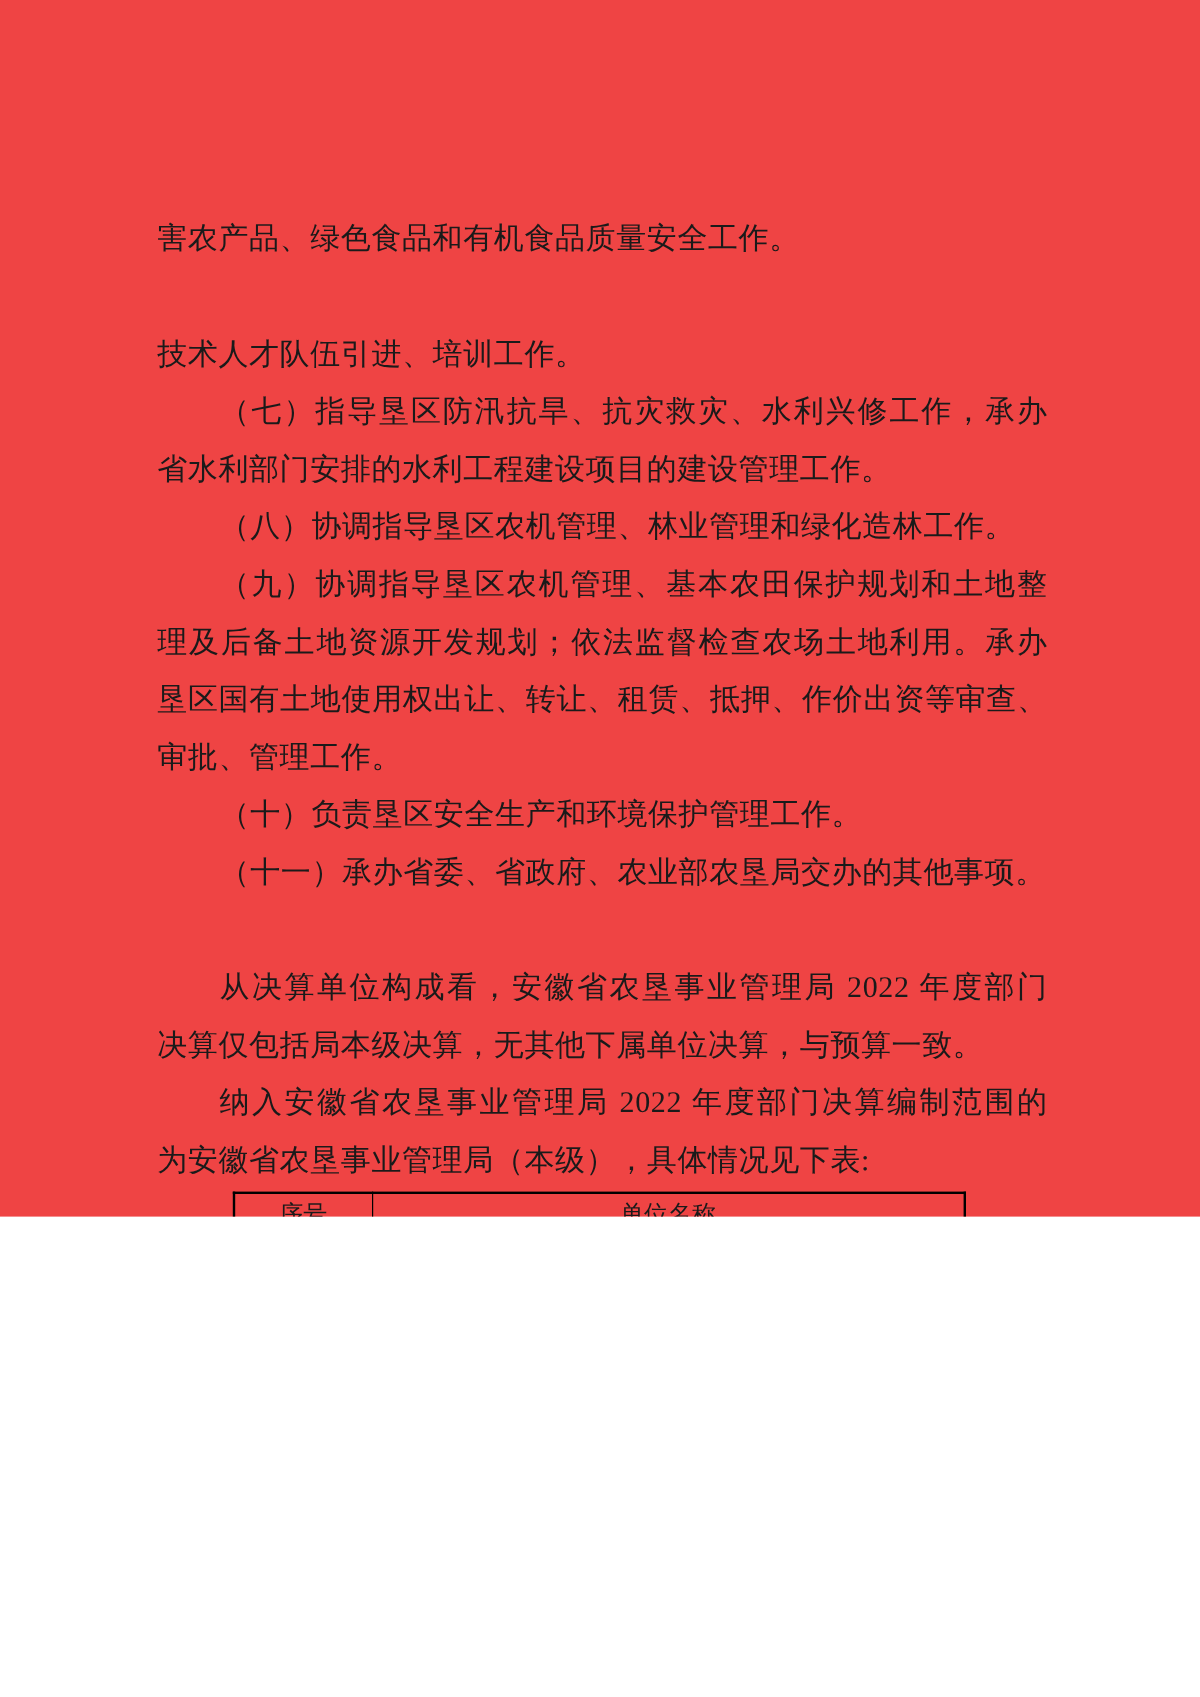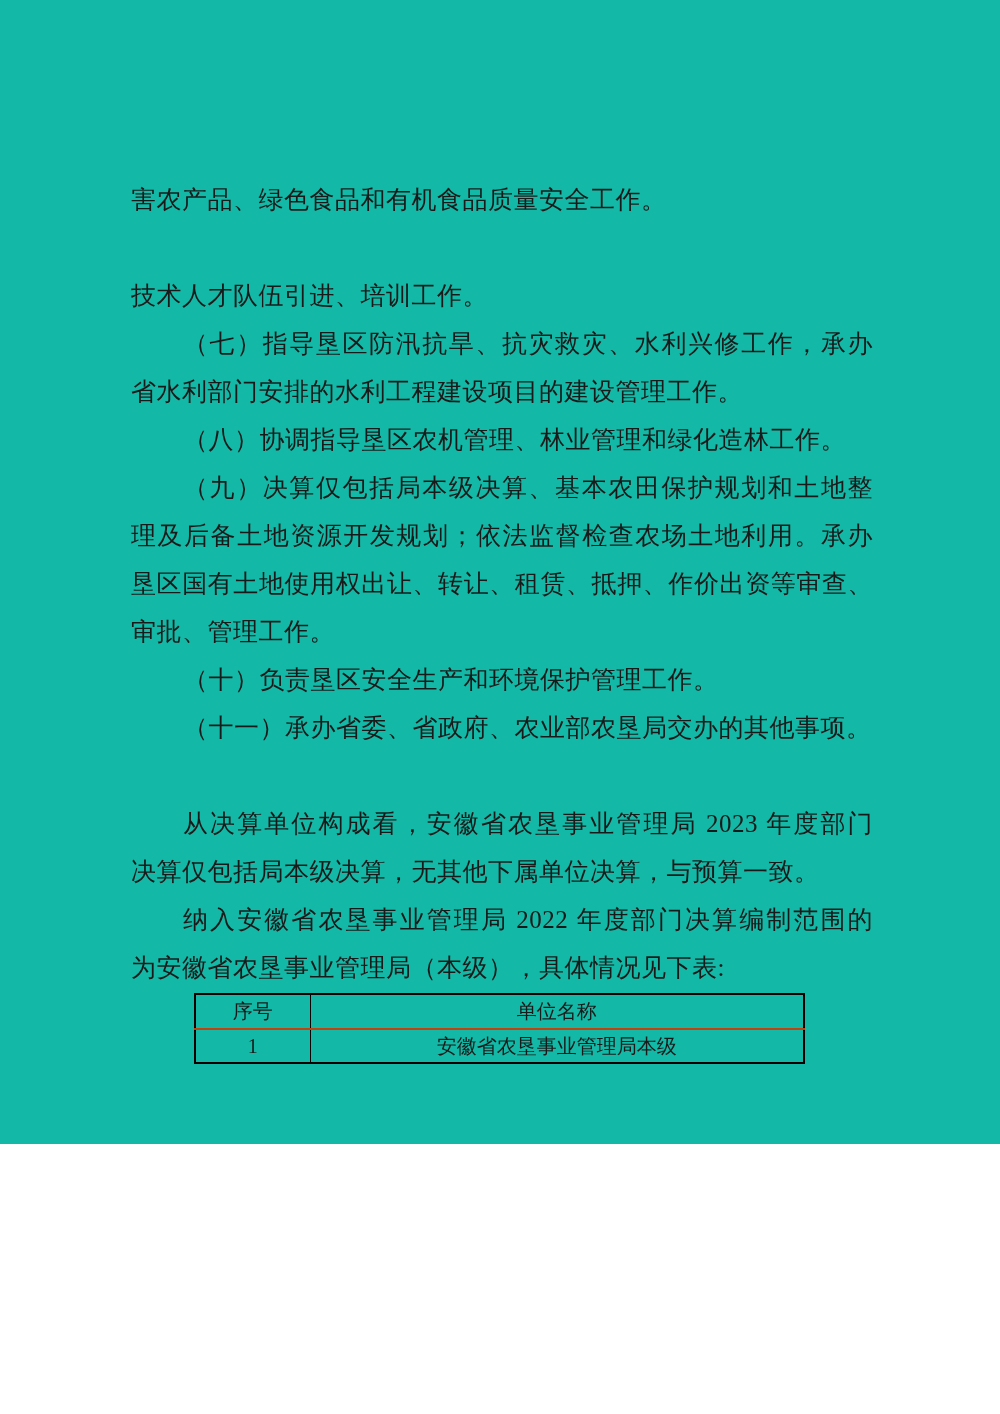--- a/index.html
+++ b/index.html
@@ -3,22 +3,22 @@
 <meta charset="utf-8">
 <style>
   html, body {
     margin: 0;
     padding: 0;
     background: #ffffff;
   }
   .page {
     position: relative;
     width: 1000px;
-    height: 1144px;
-    background: #14b8a6;
+    height: 1014px;
+    background: #ef4444;
     color: #000000;
     font-family: "Liberation Serif", "DejaVu Serif", serif;
     overflow: hidden;
   }
   .text-block {
     position: absolute;
     left: 131px;
     top: 176px;
     width: 742px;
     height: 816px;
@@ -90,27 +90,27 @@
 <body>
 
 <div class="page">
 
   <div class="text-block">
     <div class="line end" style="top:0px">害农产品、绿色食品和有机食品质量安全工作。</div>
     <div class="line end" style="top:96px">技术人才队伍引进、培训工作。</div>
     <div class="line indent" style="top:144px">（七）指导垦区防汛抗旱、抗灾救灾、水利兴修工作，承办</div>
     <div class="line end" style="top:192px">省水利部门安排的水利工程建设项目的建设管理工作。</div>
     <div class="line indent end" style="top:240px">（八）协调指导垦区农机管理、林业管理和绿化造林工作。</div>
-    <div class="line indent" style="top:288px">（九）决算仅包括局本级决算、基本农田保护规划和土地整</div>
+    <div class="line indent" style="top:288px">（九）协调指导垦区农机管理、基本农田保护规划和土地整</div>
     <div class="line" style="top:336px">理及后备土地资源开发规划；依法监督检查农场土地利用。承办</div>
     <div class="line" style="top:384px">垦区国有土地使用权出让、转让、租赁、抵押、作价出资等审查、</div>
     <div class="line end" style="top:432px">审批、管理工作。</div>
     <div class="line indent end" style="top:528px">（十一）承办省委、省政府、农业部农垦局交办的其他事项。</div>
     <div class="line indent end" style="top:480px">（十）负责垦区安全生产和环境保护管理工作。</div>
-    <div class="line indent" style="top:624px">从决算单位构成看，安徽省农垦事业管理局 2023 年度部门</div>
+    <div class="line indent" style="top:624px">从决算单位构成看，安徽省农垦事业管理局 2022 年度部门</div>
     <div class="line end" style="top:672px">决算仅包括局本级决算，无其他下属单位决算，与预算一致。</div>
     <div class="line indent" style="top:720px">纳入安徽省农垦事业管理局 2022 年度部门决算编制范围的</div>
     <div class="line end" style="top:768px">为安徽省农垦事业管理局（本级），具体情况见下表:</div>
   </div>
 
   <table class="unit-table">
     <thead>
       <tr>
         <th class="col-no">序号</th>
         <th class="col-name">单位名称</th>

